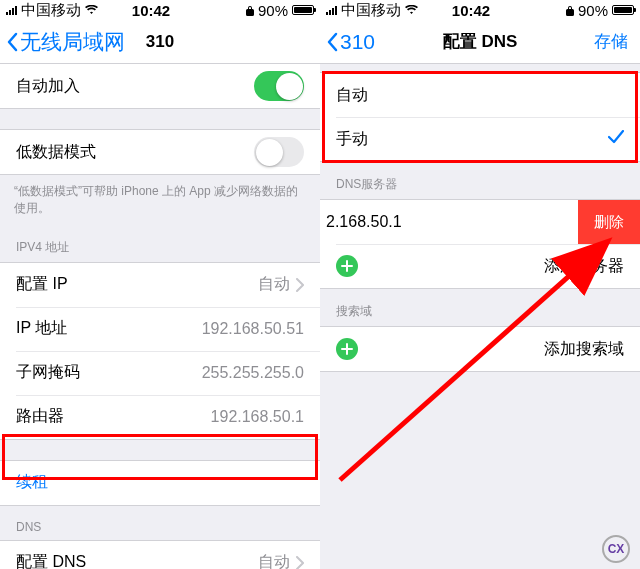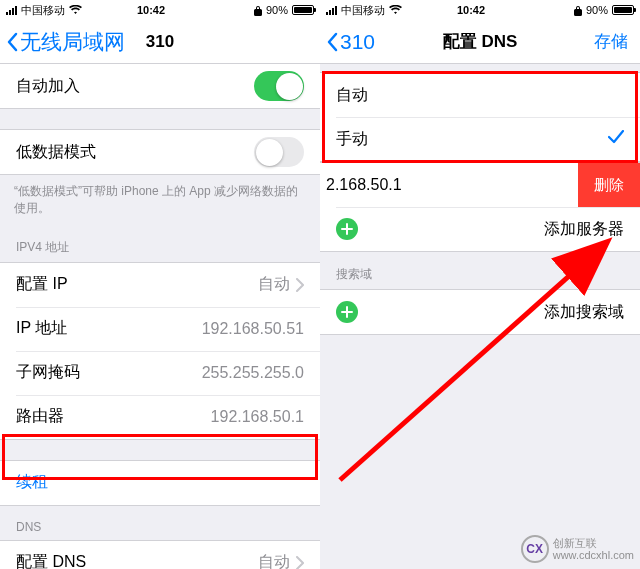--- a/index.html
+++ b/index.html
@@ -10,21 +10,21 @@
     height: 569px;
     position: relative;
     overflow: hidden;
   }
   .container { display: flex; width: 640px; height: 569px; }
   .phone { width: 320px; height: 569px; background: #efeff4; position: relative; }
 
   
   .statusbar {
     height: 20px; background: #fff; display: flex; align-items: center;
-    padding: 0 6px; font-size: 11px; justify-content: space-between;
+    padding: 0 6px; font-size: 15px; justify-content: space-between;
     position: relative;
   }
   .statusbar .left, .statusbar .right { display: flex; align-items: center; gap: 4px; }
   .statusbar .center { position: absolute; left: 0; right: 18px; text-align: center; font-weight: 600; }
   .sb-signal { display: inline-flex; gap: 1px; align-items: flex-end; }
   .sb-signal span { width: 2px; background: #000; display: inline-block; }
   .sb-signal span:nth-child(1){height:3px}
   .sb-signal span:nth-child(2){height:5px}
   .sb-signal span:nth-child(3){height:7px}
   .sb-signal span:nth-child(4){height:9px}
@@ -298,20 +298,21 @@
         <div class="cell">
           <span class="label">手动</span>
           <span class="check">
             <svg width="16" height="14" viewBox="0 0 16 14">
                 <path d="M1 7l5 5L15 1" stroke="#007aff" stroke-width="2.2" fill="none" stroke-linecap="round" stroke-linejoin="round"></path>
               </svg>
           </span>
         </div>
       </div>
 
+      <div class="section-header">DNS服务器</div>
       <div class="cell-group" style="position:relative">
         <div class="cell" style="padding-left:6px;padding-right:110px">
           <span class="label">2.168.50.1</span>
           <div class="delete-btn">
             <span>删除</span>
           </div>
         </div>
         <div class="cell add">
           <span class="icon-plus">
             <svg width="12" height="12" viewBox="0 0 12 12">
@@ -346,17 +347,13 @@
   <defs>
     <marker id="ah" markerWidth="14" markerHeight="14" refX="10" refY="5" orient="auto">
       <path d="M0,0 L12,5 L0,10 z" fill="#ff0000"></path>
     </marker>
   </defs>
   <line x1="340" y1="480" x2="605" y2="244" stroke="#ff0000" stroke-width="5" marker-end="url(#ah)"></line>
 </svg>
 
 <div class="watermark">
   <div class="wm-icon">CX</div>
-  <div class="wm-text">
-    <div>创新互联</div>
-    <div>www.cdcxhl.com</div>
-  </div>
 </div>
 
 </body></html>

